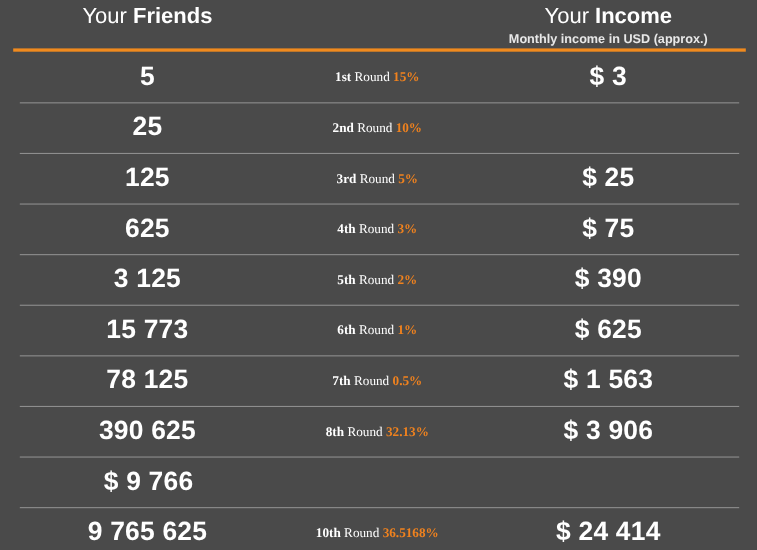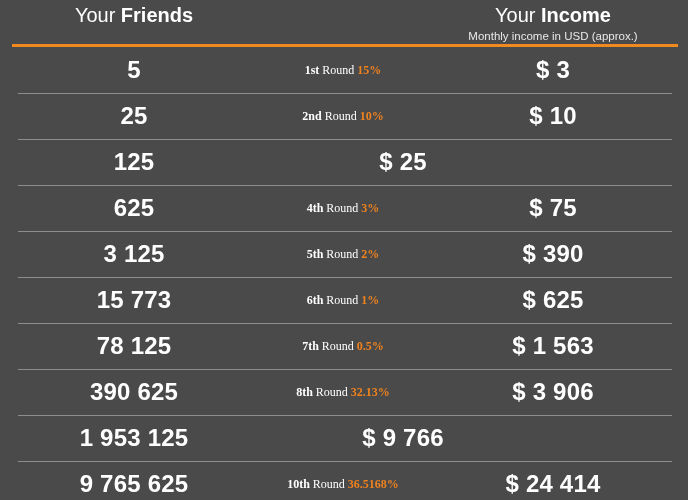--- a/index.html
+++ b/index.html
@@ -41,21 +41,21 @@
     line-height: 25px;
     font-weight: 400;
     color: #ffffff;
     white-space: nowrap;
   }
   .head-title .strong { font-weight: 700; }
 
   .head-sub {
     font-size: 11.5px;
     line-height: 14px;
-    font-weight: 400;
+    font-weight: 700;
     color: #e8e8e8;
     margin-top: 1px;
     white-space: nowrap;
   }
 
   
   .accent-rule {
     position: absolute;
     left: 12px;
     right: 10px;
@@ -146,24 +146,24 @@
 
   <div class="rows" id="rows-container">
       <div class="data-row">
         <div class="cell-friends">5</div>
         <div class="cell-round"><span class="ord">1st</span><span class="rnd"> Round </span><span class="pct">15%</span></div>
         <div class="cell-income">$ 3</div>
       </div>
       <div class="data-row">
         <div class="cell-friends">25</div>
         <div class="cell-round"><span class="ord">2nd</span><span class="rnd"> Round </span><span class="pct">10%</span></div>
-        <div class="cell-income">$ 10</div>
       </div>
       <div class="data-row">
         <div class="cell-friends">125</div>
+        <div class="cell-round"><span class="ord">3rd</span><span class="rnd"> Round </span><span class="pct">5%</span></div>
         <div class="cell-income">$ 25</div>
       </div>
       <div class="data-row">
         <div class="cell-friends">625</div>
         <div class="cell-round"><span class="ord">4th</span><span class="rnd"> Round </span><span class="pct">3%</span></div>
         <div class="cell-income">$ 75</div>
       </div>
       <div class="data-row">
         <div class="cell-friends">3 125</div>
         <div class="cell-round"><span class="ord">5th</span><span class="rnd"> Round </span><span class="pct">2%</span></div>
@@ -178,21 +178,20 @@
         <div class="cell-friends">78 125</div>
         <div class="cell-round"><span class="ord">7th</span><span class="rnd"> Round </span><span class="pct">0.5%</span></div>
         <div class="cell-income">$ 1 563</div>
       </div>
       <div class="data-row">
         <div class="cell-friends">390 625</div>
         <div class="cell-round"><span class="ord">8th</span><span class="rnd"> Round </span><span class="pct">32.13%</span></div>
         <div class="cell-income">$ 3 906</div>
       </div>
       <div class="data-row">
-        <div class="cell-friends">1 953 125</div>
         <div class="cell-income">$ 9 766</div>
       </div>
       <div class="data-row">
         <div class="cell-friends">9 765 625</div>
         <div class="cell-round"><span class="ord">10th</span><span class="rnd"> Round </span><span class="pct">36.5168%</span></div>
         <div class="cell-income">$ 24 414</div>
       </div>
     </div>
 
 </div>

